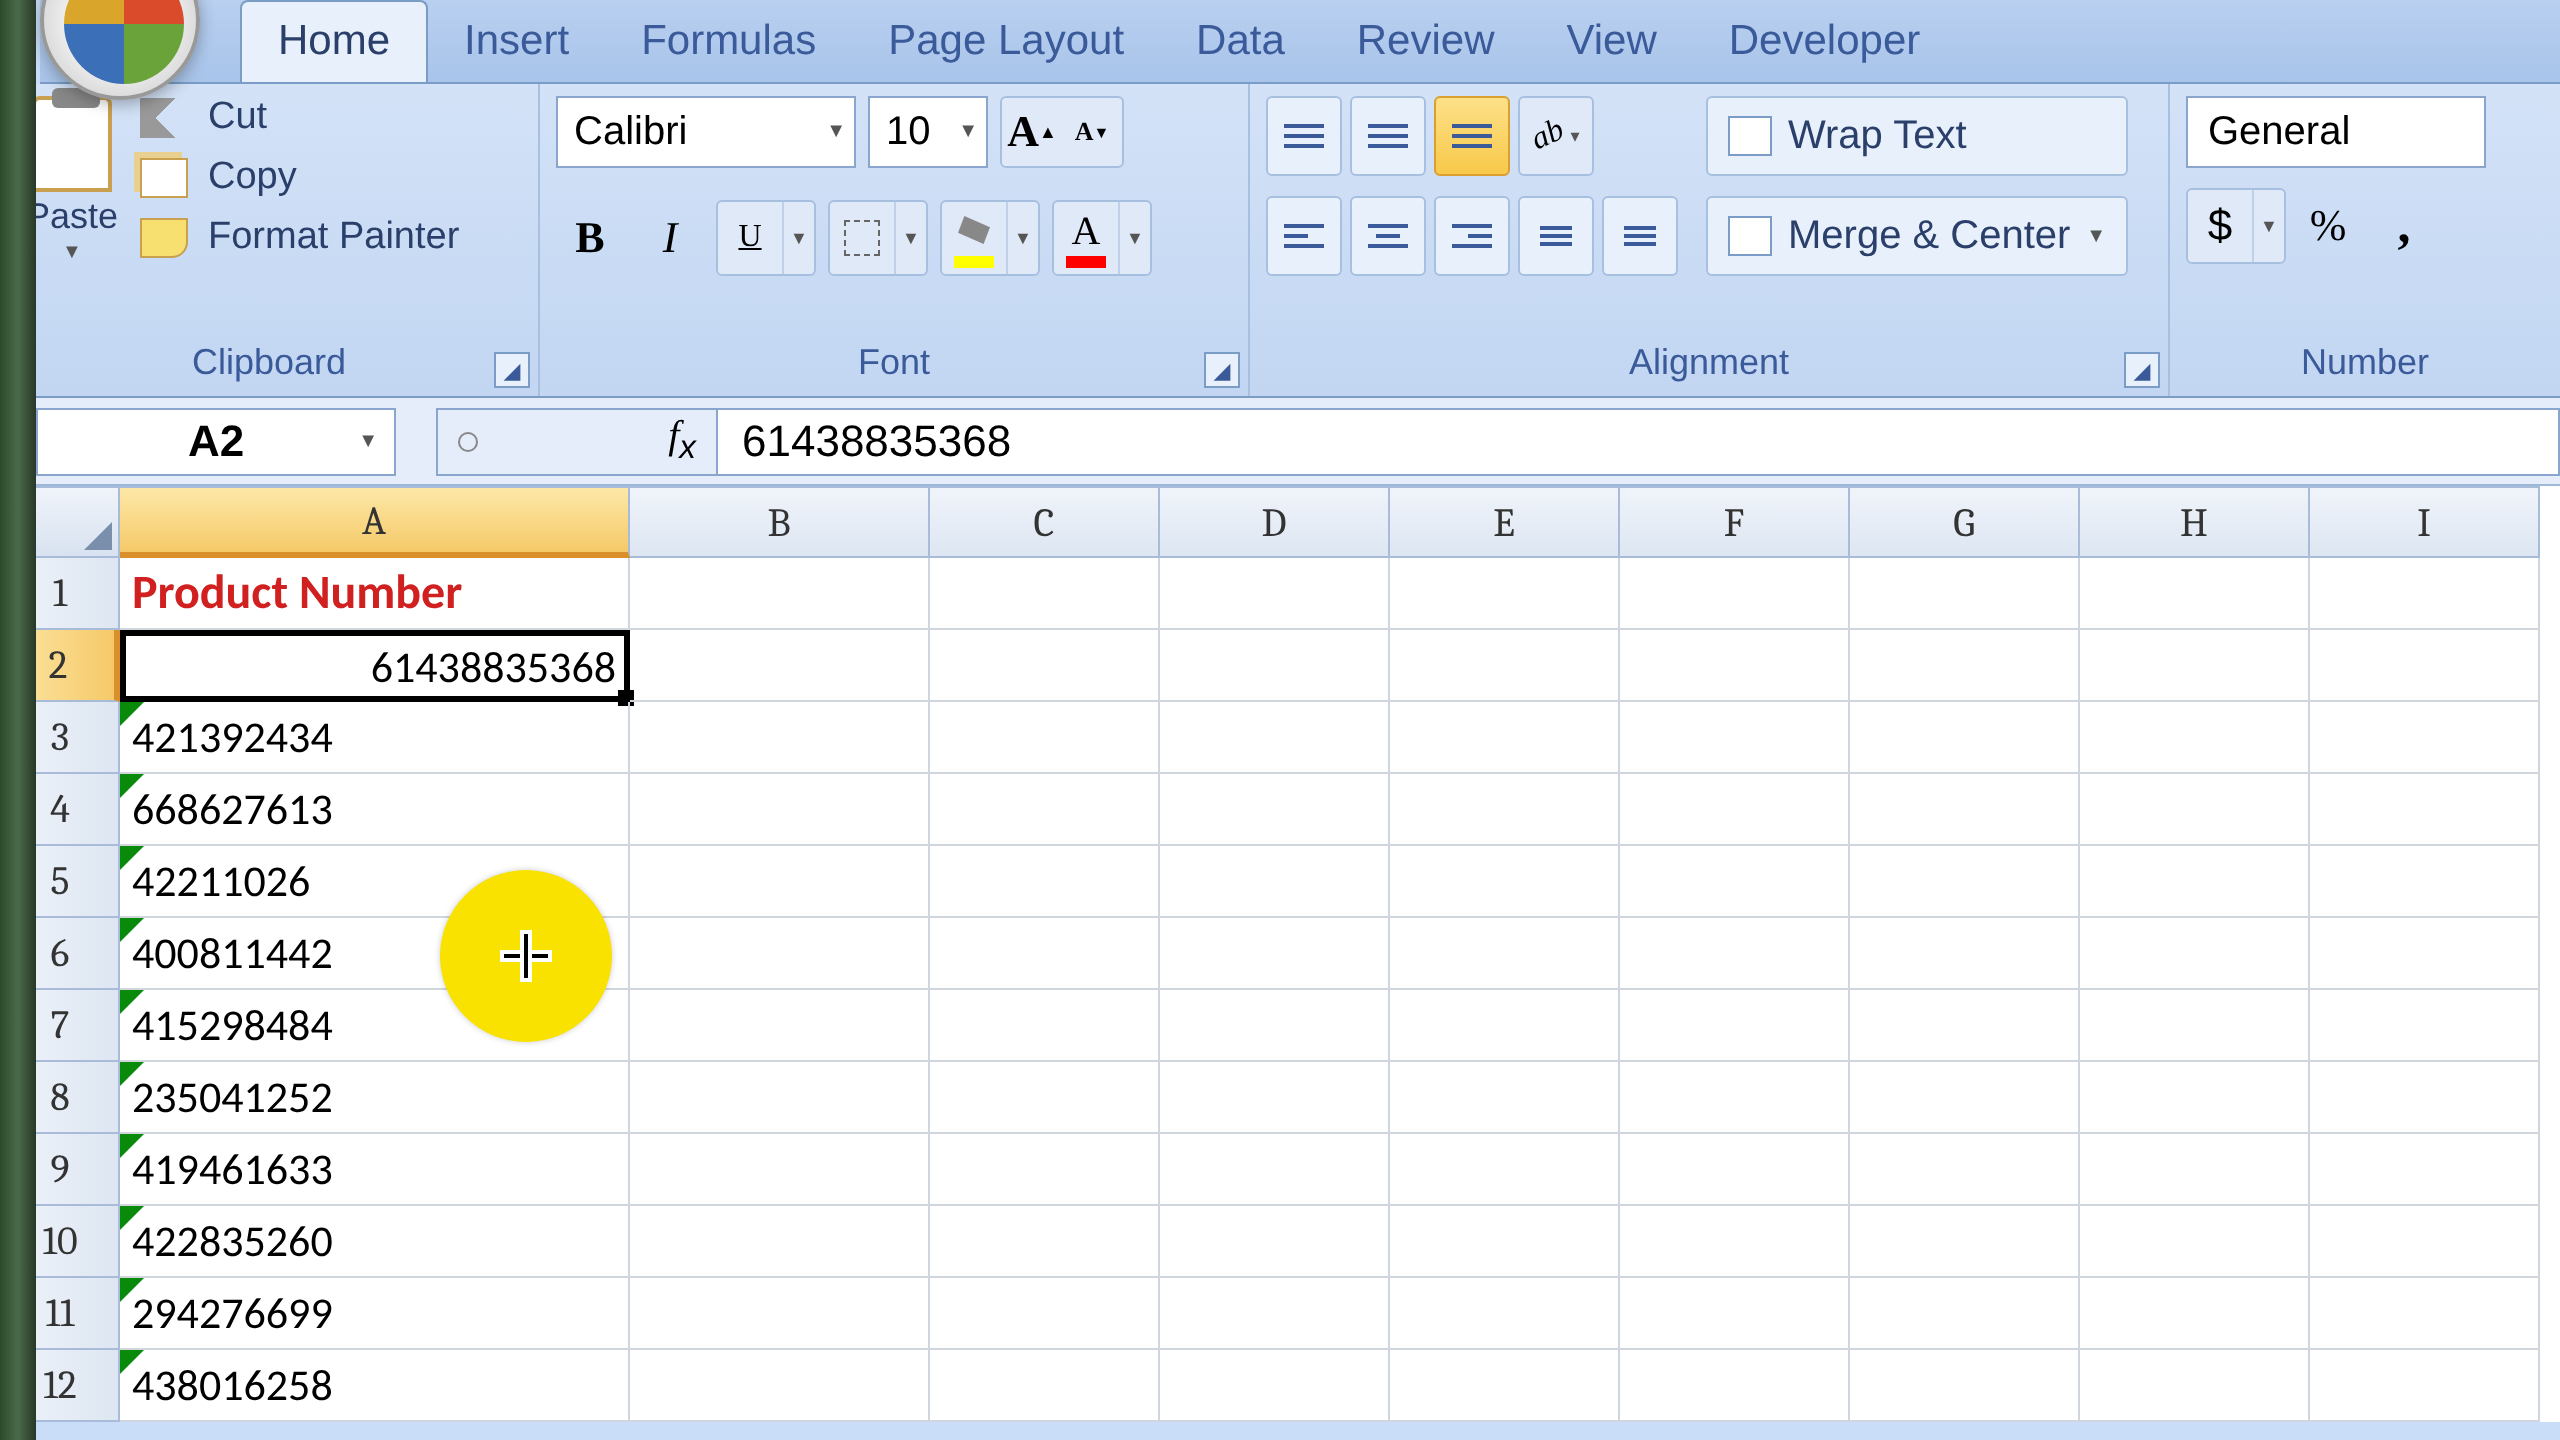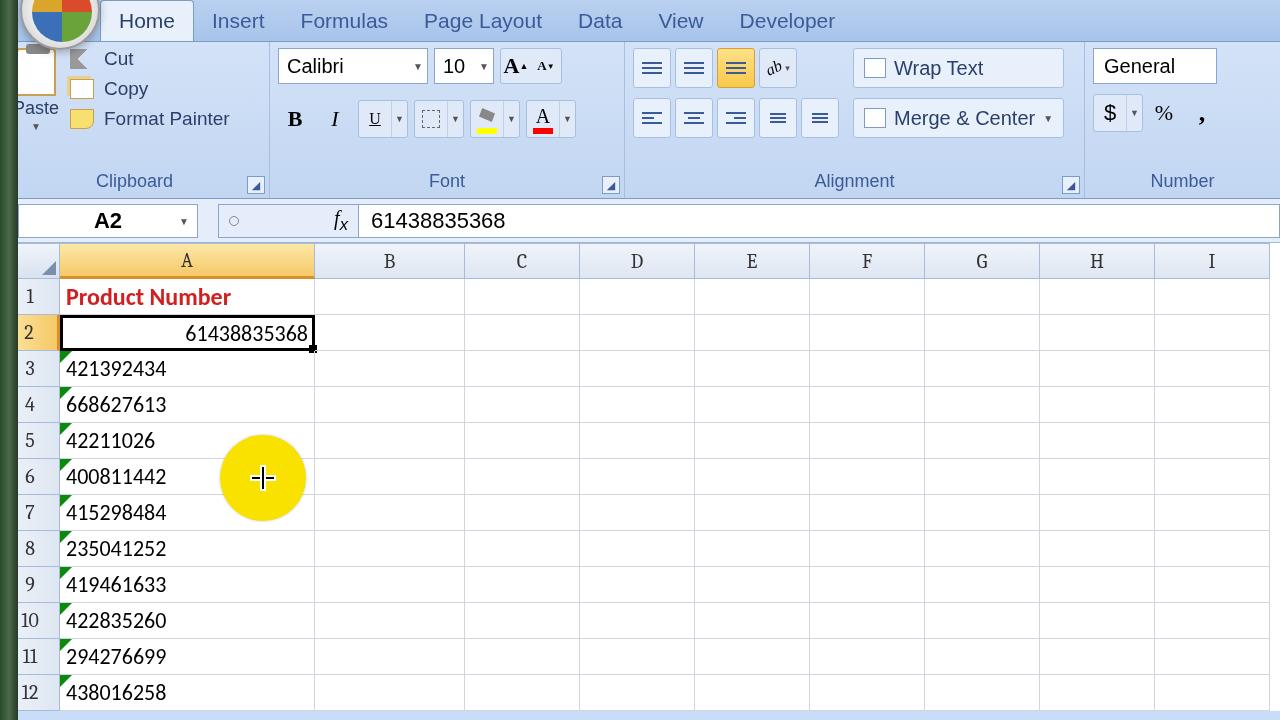--- a/index.html
+++ b/index.html
@@ -3,21 +3,21 @@
 <meta charset="utf-8">
 <style>
 * { box-sizing: border-box; margin: 0; padding: 0; font-family: 'Segoe UI', Tahoma, sans-serif; }
 body { background: #c9dcf8; overflow: hidden; width: 1280px; height: 720px; position: relative; }
 
 
 .office-corner { position: absolute; top: -30px; left: 20px; width: 80px; height: 80px; border-radius: 50%; background: radial-gradient(circle, #fff 30%, #ddd 70%); border: 2px solid #999; z-index: 10; box-shadow: 0 2px 8px rgba(0,0,0,0.3); }
 .office-corner::after { content:""; position:absolute; top:10px; left:10px; width:60px; height:60px; border-radius:50%; background: conic-gradient(#d94b2b 0 90deg, #6aa339 90deg 180deg, #3b6fb7 180deg 270deg, #d9a52b 270deg 360deg); }
 
 
-.tabs { display:flex; align-items:flex-end; height:42px; padding-left:100px; background: linear-gradient(#b9d0f0, #a8c4ea); border-bottom:1px solid #7a9cc6; }
+.tabs { display:flex; align-items:flex-end; height:42px; padding-left:100px; background: linear-gradient(#b9d0f0, #a8c4ea); border-bottom:1px solid #7a9cc6;margin-left:20px; }
 .tab { padding:8px 18px; font-size:21px; color:#3b5a9a; cursor:pointer; }
 .tab.active { background:#e8f0fb; border:1px solid #7a9cc6; border-bottom:none; border-radius:4px 4px 0 0; color:#2a3f6a; font-weight:500; }
 
 
 .ribbon { display:flex; height:157px; background: linear-gradient(#d3e2f7, #c2d6f2); border-bottom:1px solid #7a9cc6; }
 .group { border-right:1px solid #a8c0e0; position:relative; display:flex; flex-direction:column; padding:6px 8px 0 8px; }
 .group-body { flex:1; display:flex; align-items:flex-start; gap:6px; }
 .group-label { text-align:center; font-size:18px; color:#3b5a9a; padding:4px 0 6px 0; position:relative; }
 .group-launch { position:absolute; right:4px; bottom:4px; width:18px; height:18px; border:1px solid #7a9cc6; background:#e8f0fb; font-size:11px; display:flex; align-items:center; justify-content:center; color:#3b5a9a; }
 
@@ -69,21 +69,21 @@
 .orient-btn { width:38px; height:40px; border:1px solid #a8c0e0; border-radius:3px; background:#e0e9f8; display:flex; align-items:center; justify-content:center; }
 .orient-btn::after{content:"▾";font-size:9px;margin-left:3px;color:#555;}
 
 .wrap-merge { display:flex; flex-direction:column; gap:10px; margin-left:8px; }
 .wide-btn { height:40px; display:flex; align-items:center; gap:8px; padding:0 10px; border:1px solid #a8c0e0; border-radius:3px; background:#e8f0fb; font-size:20px; color:#2a3f6a; cursor:pointer; }
 .wb-icon { width:22px; height:20px; background:#fff; border:1px solid #7a9cc6; position:relative; }
 .merge-dd { font-size:10px; color:#555; margin-left:auto; }
 
 
 .number-col { display:flex; flex-direction:column; gap:10px; }
-.num-fmt { width:124px; height:36px; background:#fff; border:1px solid #8aa6cc; display:flex; align-items:center; padding:0 10px; font-size:20px; position:relative; }
+.num-fmt { width:150px; height:36px; background:#fff; border:1px solid #8aa6cc; display:flex; align-items:center; padding:0 10px; font-size:20px; position:relative; }
 .num-row { display:flex; gap:4px; }
 
 
 .fbar { display:flex; height:44px; background:#e4edf9; border-bottom:1px solid #a0b8d8; align-items:center; }
 .namebox { width:180px; height:34px; margin:0 20px 0 18px; background:#fff; border:1px solid #8aa6cc; display:flex; align-items:center; justify-content:center; font-size:22px; font-weight:bold; font-family:Cambria,serif; position:relative; }
 .namebox .dd-arrow{right:8px;}
 .fx-btns { width:140px; height:34px; border:1px solid #8aa6cc; border-right:none; background:#e4edf9; display:flex; align-items:center; justify-content:flex-end; padding-right:10px; }
 .fx-label { font-style:italic; font-family:'Times New Roman',serif; font-size:20px; }
 .circ { width:10px; height:10px; border:1px solid #888; border-radius:50%; margin-right:auto; margin-left:10px; }
 .formula-input { flex:1; height:34px; background:#fff; border:1px solid #8aa6cc; display:flex; align-items:center; padding:0 12px; font-size:22px; font-family:Cambria,serif; }
@@ -121,20 +121,21 @@
 
 <div class="left-strip"></div>
 <div class="office-corner"></div>
 
 <div class="tabs" id="tabs">
     <div class="tab active">Home</div>
     <div class="tab">Insert</div>
     <div class="tab">Formulas</div>
     <div class="tab">Page Layout</div>
     <div class="tab">Data</div>
+    <div class="tab">Review</div>
     <div class="tab">View</div>
     <div class="tab">Developer</div>
   </div>
 
 <div class="ribbon">
 
   <div class="group" style="width:270px">
     <div class="group-body">
       <div class="paste-big">
         <div class="paste-icon"></div>

